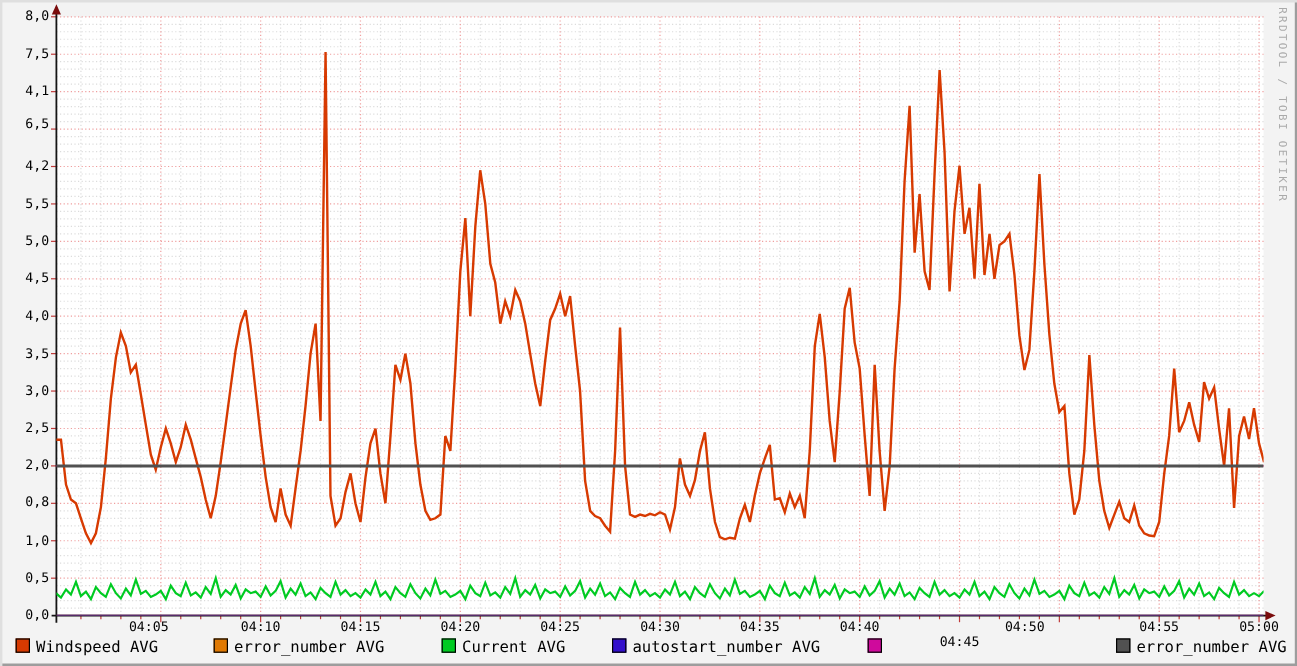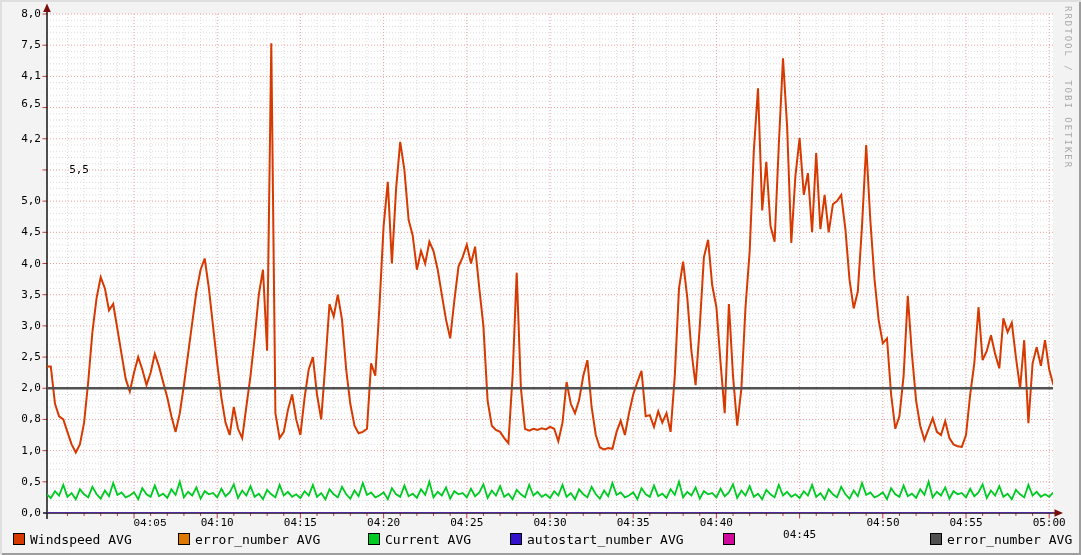--- a/index.html
+++ b/index.html
@@ -264,38 +264,38 @@
       <div class="ylab" style="top: 475.812px;">0,5</div>
       <div class="ylab" style="top: 444.625px;">1,0</div>
       <div class="ylab" style="top: 413.438px;">0,8</div>
       <div class="ylab" style="top: 382.25px;">2,0</div>
       <div class="ylab" style="top: 351.062px;">2,5</div>
       <div class="ylab" style="top: 319.875px;">3,0</div>
       <div class="ylab" style="top: 288.688px;">3,5</div>
       <div class="ylab" style="top: 257.5px;">4,0</div>
       <div class="ylab" style="top: 226.312px;">4,5</div>
       <div class="ylab" style="top: 195.125px;">5,0</div>
-      <div class="ylab" style="top: 163.938px; padding-left: 48px;">5,5</div>
+      <div class="ylab" style="top: 163.938px;">5,5</div>
       <div class="ylab" style="top: 132.75px;">4,2</div>
       <div class="ylab" style="top: 98px;">6,5</div>
       <div class="ylab" style="top: 70.375px;">4,1</div>
       <div class="ylab" style="top: 39.1875px;">7,5</div>
       <div class="ylab" style="top: 8px;">8,0</div>
     </div>
   <div id="xlabels">
-      <div class="xlab" style="left: 126px; font-family: Liberation Mono, monospace;">04:05</div>
+      <div class="xlab" style="left: 100px;">04:05</div>
       <div class="xlab" style="left: 193.2px;">04:10</div>
       <div class="xlab" style="left: 276.4px;">04:15</div>
       <div class="xlab" style="left: 359.6px;">04:20</div>
       <div class="xlab" style="left: 442.8px;">04:25</div>
       <div class="xlab" style="left: 526px;">04:30</div>
       <div class="xlab" style="left: 609.2px;">04:35</div>
       <div class="xlab" style="left: 692.4px;">04:40</div>
       <div class="xlab" style="left: 775.6px; margin-top: 12px;">04:45</div>
-      <div class="xlab" style="left: 859px; text-align: center;">04:50</div>
+      <div class="xlab" style="left: 830px; text-align: center;">04:50</div>
       <div class="xlab" style="left: 942px;">04:55</div>
       <div class="xlab" style="left: 1025.2px;">05:00</div>
     </div>
   <div id="legend">
       <div class="legend-item" style="left: 13px;"><span class="legend-swatch" style="background: rgb(215, 58, 1);"></span><span>Windspeed AVG</span></div>
       <div class="legend-item" style="left: 178px;"><span class="legend-swatch" style="background: rgb(224, 121, 2);"></span><span>error_number AVG</span></div>
       <div class="legend-item" style="left: 368px;"><span class="legend-swatch" style="background: rgb(0, 203, 34);"></span><span>Current AVG</span></div>
       <div class="legend-item" style="left: 510px;"><span class="legend-swatch" style="background: rgb(51, 16, 204);"></span><span>autostart_number AVG</span></div>
       <div class="legend-item" style="left: 723px;"><span class="legend-swatch" style="background: rgb(207, 10, 156);"></span></div>
       <div class="legend-item" style="left: 930px;"><span class="legend-swatch" style="background: rgb(81, 81, 81);"></span><span>error_number AVG</span></div>

